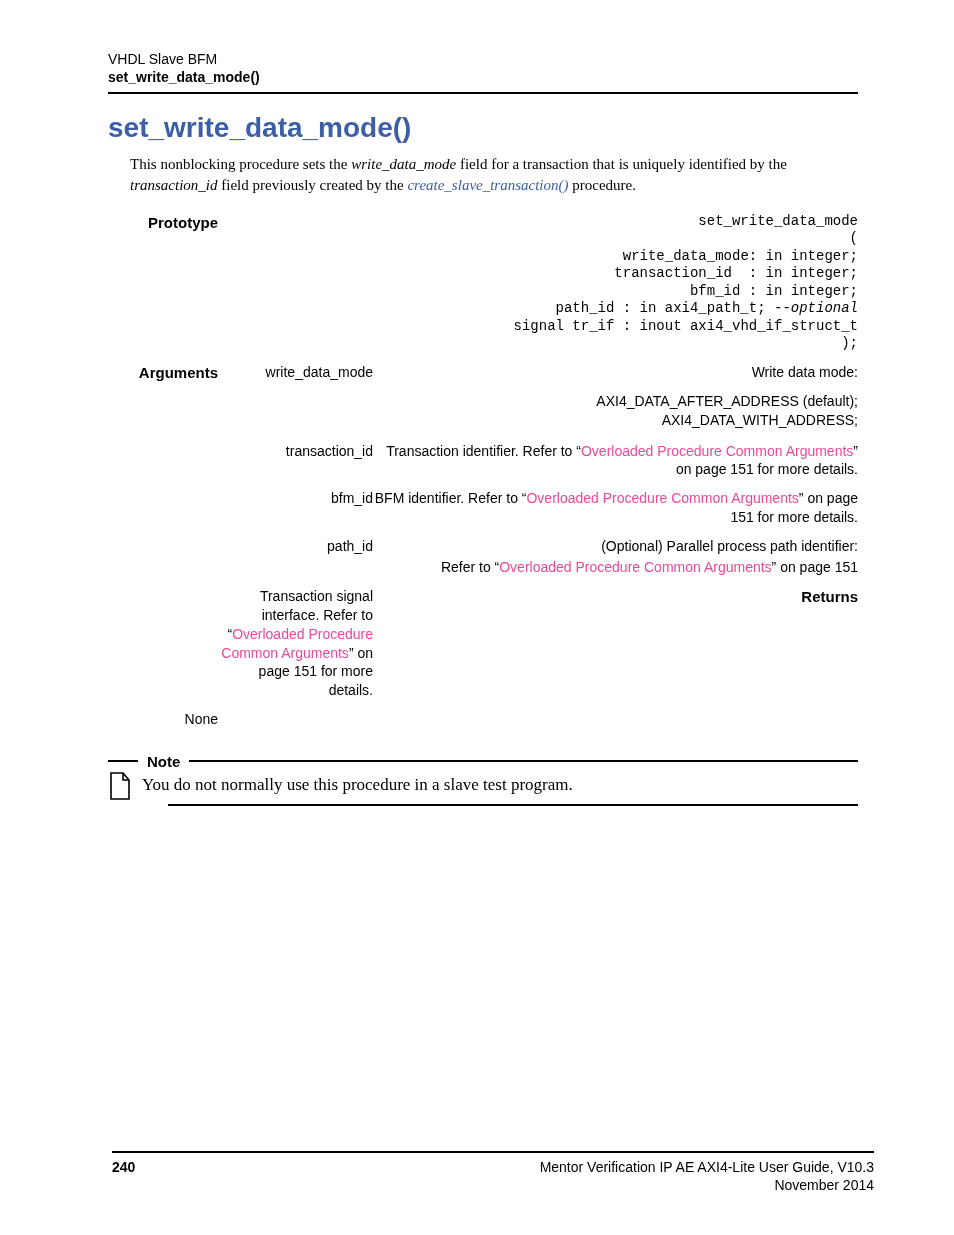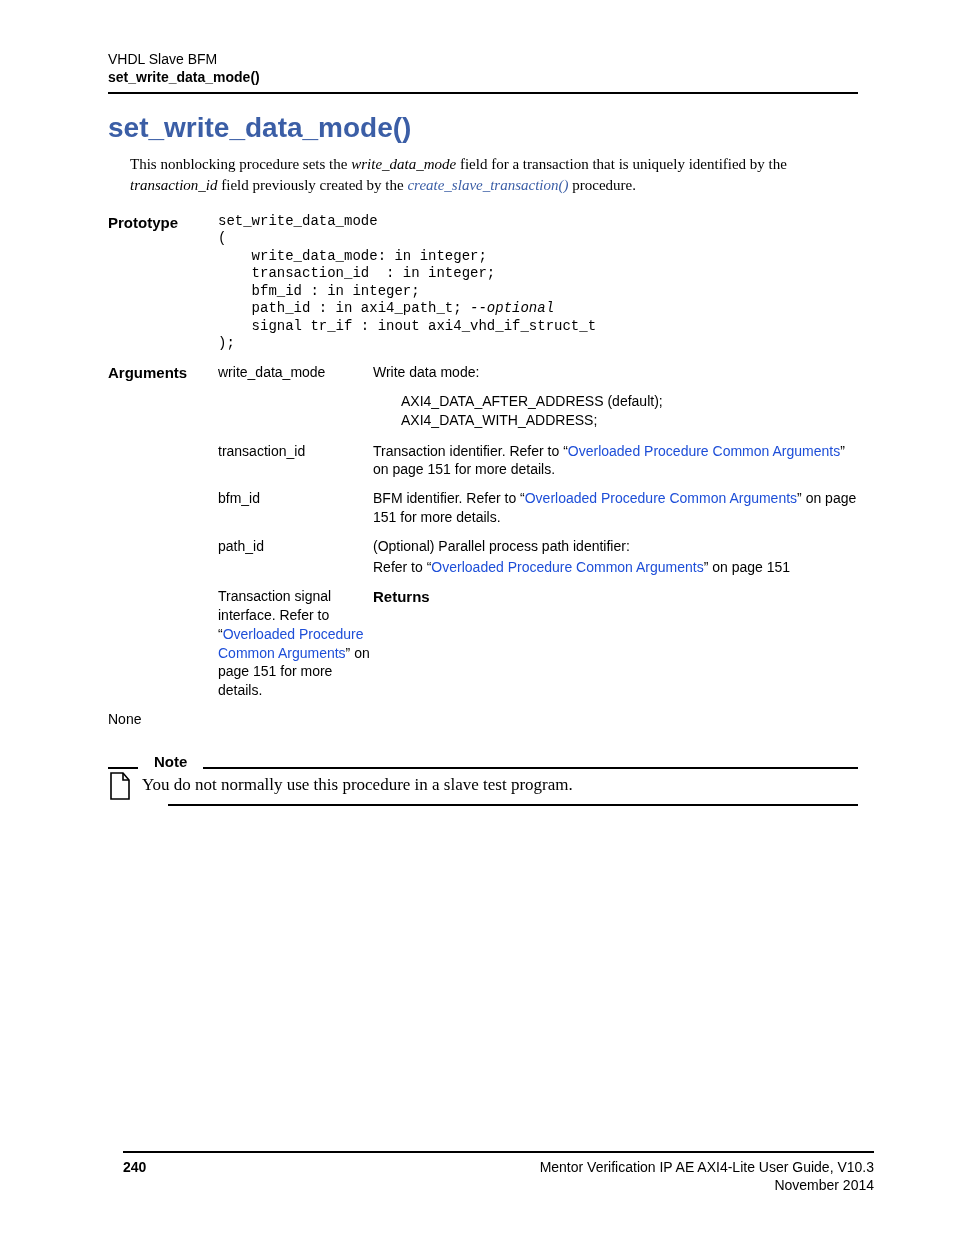--- a/index.html
+++ b/index.html
@@ -46,56 +46,57 @@
   .intro em { font-style: italic; }
   .intro .link { color: #3b5ea6; font-style: italic; }
   .deflist {
     display: grid;
     grid-template-columns: 110px 155px 1fr;
     column-gap: 0;
     row-gap: 10px;
     font-family: Arial, Helvetica, sans-serif;
     font-size: 14px;
     line-height: 1.35;
+    text-align: right;
   }
   .deflist .lbl {
     font-weight: bold;
     font-family: Arial, Helvetica, sans-serif;
     font-size: 15px;
   }
   .deflist .argname {
     font-family: Arial, Helvetica, sans-serif;
     font-size: 14px;
   }
   .deflist .desc {
     font-family: Arial, Helvetica, sans-serif;
     font-size: 14px;
   }
-  .deflist .desc .link { color: #1d4ed8; }
+  .deflist .desc .link { color: #ec4899; }
   .deflist .desc .sub {
     padding-left: 28px;
     margin-top: 10px;
     margin-bottom: 2px;
   }
   pre.code {
     font-family: "Courier New", Courier, monospace;
     font-size: 14px;
     margin: 0;
     line-height: 1.25;
     white-space: pre;
   }
   pre.code .comment { font-style: italic; }
   .note-block {
     margin-top: 24px;
     position: relative;
   }
   .note-head {
     display: flex;
-    align-items: flex-end;
-    gap: 16px;
+    align-items: center;
+    gap: 9px;
   }
   .note-head .rule-short {
     flex: 0 0 30px;
     height: 2px;
     background: #000;
     position: relative;
     top: -1px;
   }
   .note-head .note-label {
     font-family: Arial, Helvetica, sans-serif;
@@ -125,21 +126,21 @@
     line-height: 1.3;
     padding-top: 2px;
   }
   .note-bottom-rule {
     height: 2px;
     background: #000;
     margin-left: 60px;
   }
   .footer {
     position: absolute;
-    left: 123px;
+    left: 112px;
     right: 80px;
     bottom: 42px;
   }
   .footer .frule {
     border: none;
     border-top: 2px solid #000;
     margin: 0 0 6px 0;
   }
   .footer .frow {
     display: flex;

